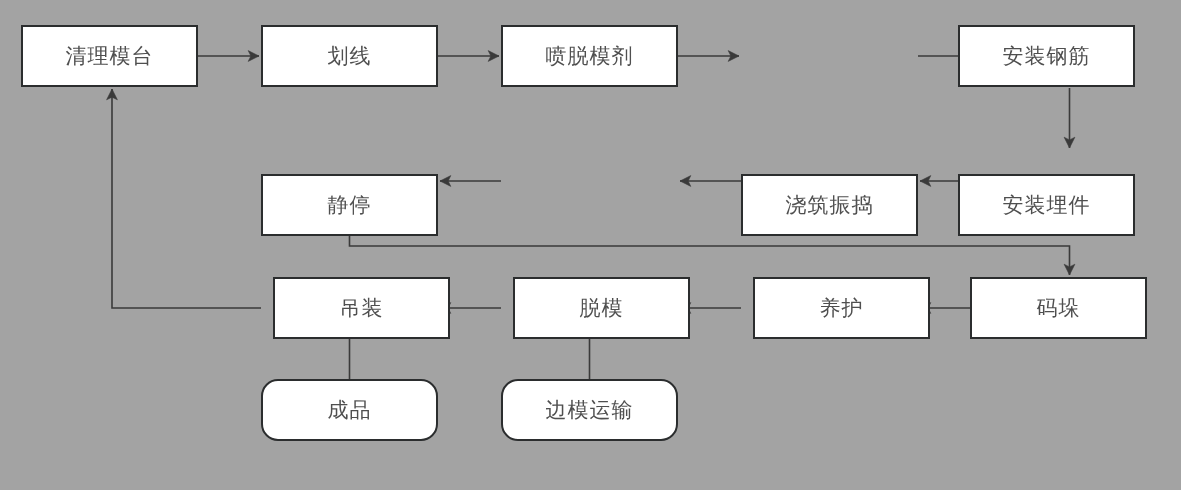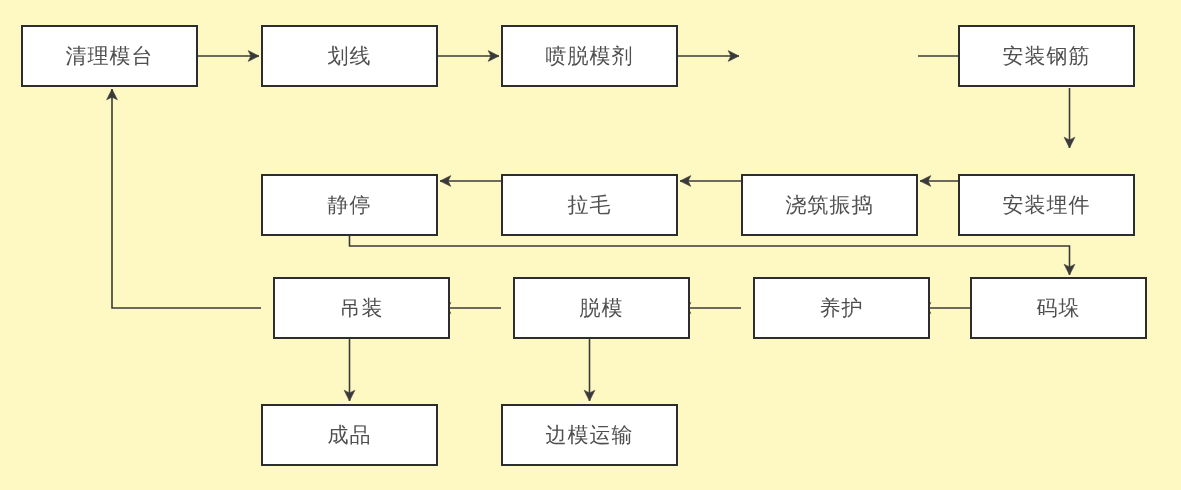--- a/index.html
+++ b/index.html
@@ -5,21 +5,21 @@
   html, body {
     margin: 0;
     padding: 0;
     background: #ffffff;
     font-family: "Liberation Sans", sans-serif;
   }
   #canvas {
     position: relative;
     width: 1181px;
     height: 490px;
-    background: #fef9c3;
+    background: #a3a3a3;
     overflow: hidden;
   }
   #edge-layer {
     position: absolute;
     left: 0;
     top: 0;
     width: 1181px;
     height: 490px;
     pointer-events: none;
   }
@@ -48,21 +48,21 @@
   
   .c1 { left: 21px; }
   .c2 { left: 261px; }
   .c3 { left: 501px; justify-content: center; }
   .c4 { left: 741px; }
   .c5 { left: 958px; }
   
   .r1 { top: 25px; }
   .r2 { top: 150px; margin-top: 24px; }
   .r3 { top: 277px; margin-left: 12px; }
-  .r4 { top: 404px; }
+  .r4 { top: 379px; border-radius: 17px; }
 </style>
 </head>
 <body>
 
 <div id="canvas">
 
   <svg id="edge-layer" viewBox="0 0 1181 490" xmlns="http://www.w3.org/2000/svg">
     <defs>
       <marker id="arrowhead" viewBox="0 0 12 12" refX="11" refY="6" markerWidth="13" markerHeight="13" markerUnits="userSpaceOnUse" orient="auto">
         <path d="M1,1 L11,6 L1,11 L3.5,6 Z" fill="#3a3a3a" stroke="#3a3a3a" stroke-width="0.5"></path>
@@ -95,23 +95,20 @@
   <div class="node c3 r1">
     <span class="node-label">喷脱模剂</span>
   </div>
   <div class="node c5 r1">
     <span class="node-label">安装钢筋</span>
   </div>
 
   <div class="node c2 r2">
     <span class="node-label">静停</span>
   </div>
-  <div class="node c3 r2">
-    <span class="node-label">拉毛</span>
-  </div>
   <div class="node c4 r2">
     <span class="node-label">浇筑振捣</span>
   </div>
   <div class="node c5 r2">
     <span class="node-label">安装埋件</span>
   </div>
 
   <div class="node c2 r3">
     <span class="node-label">吊装</span>
   </div>

